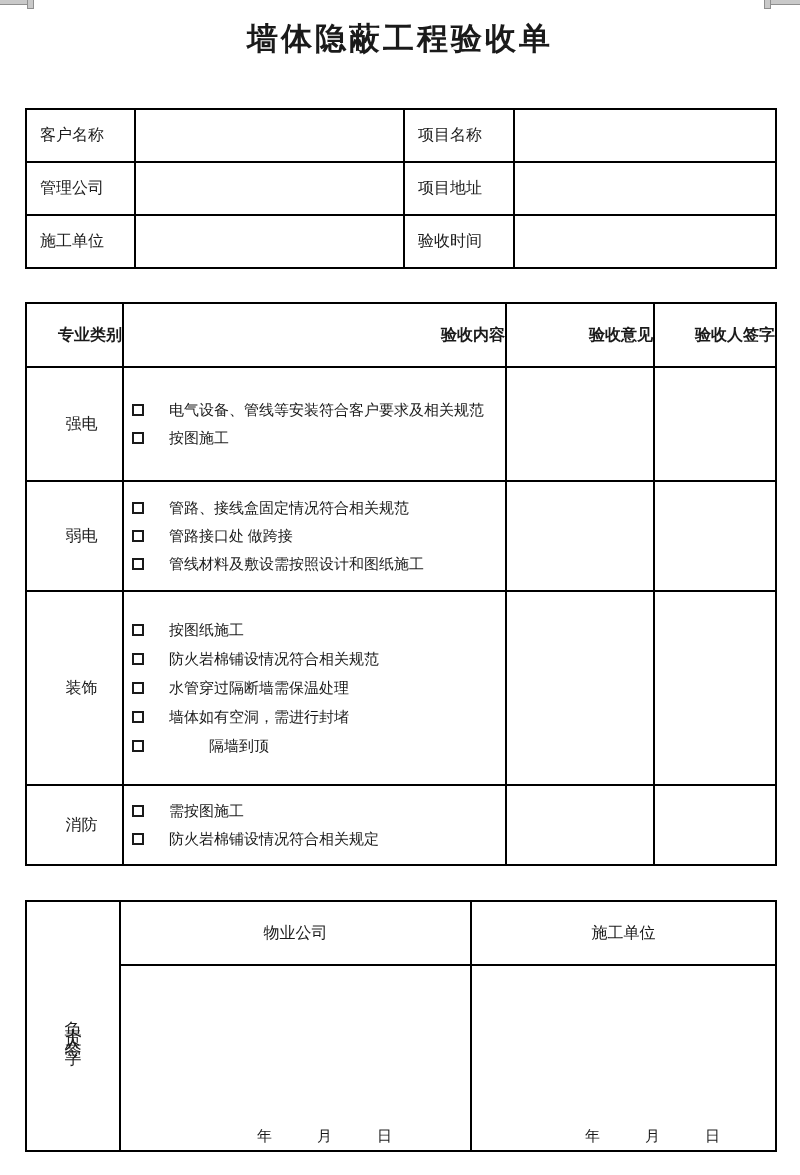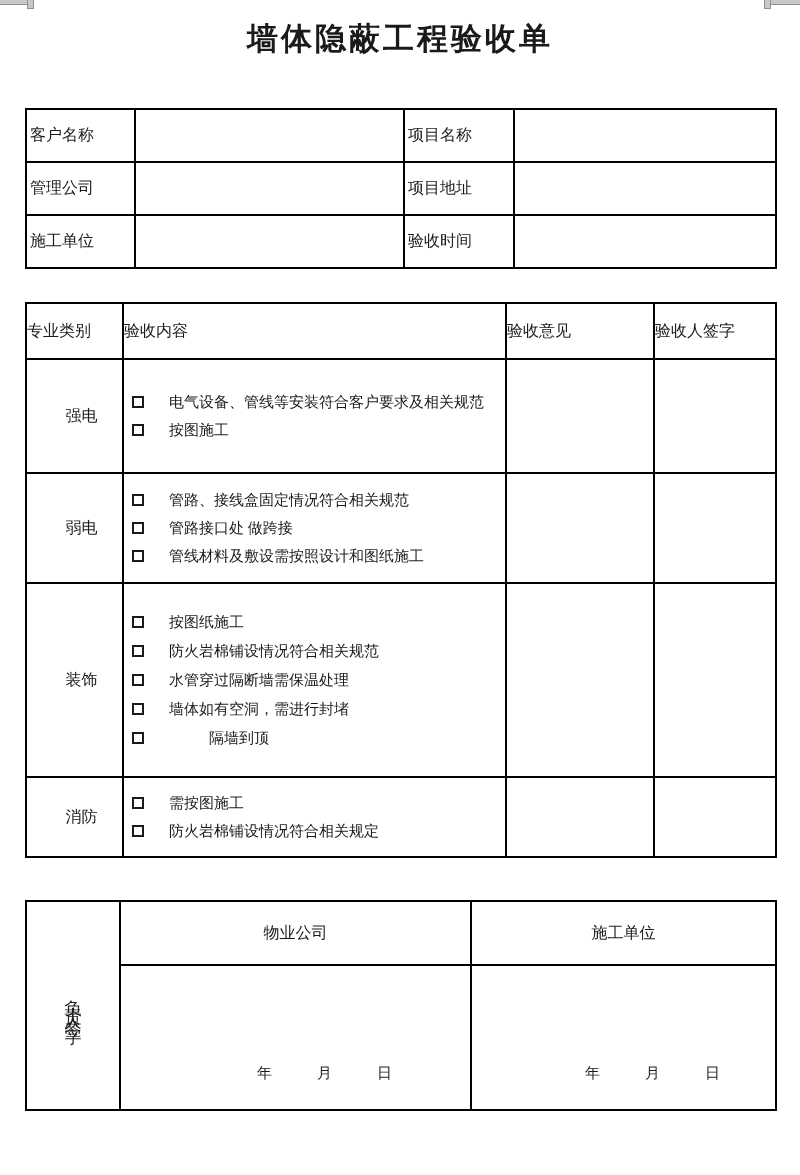--- a/index.html
+++ b/index.html
@@ -23,42 +23,42 @@
     text-align:center; font-size:31px; font-weight:bold; letter-spacing:3px;
     font-family:"Liberation Sans","DejaVu Sans",sans-serif;
   }
 
   table { border-collapse:collapse; table-layout:fixed; position:absolute; left:25px; background:#fff; }
   td, th { border:2px solid #000; font-weight:normal; font-size:16px; vertical-align:middle; overflow:hidden; }
 
   
   .info-table { top:108px; width:750px; }
   .info-table td { height:53px; }
-  .info-table .lbl { padding-left:3px; text-align:left; }
+  .info-table .lbl { padding-left:13px; text-align:left; }
 
   
   .check-table { top:302px; width:750px; }
-  .check-table th { text-align:left; height:56px; }
+  .check-table th { text-align:right; height:64px;font-weight:bold; }
   .check-table .cat { text-align:center;padding-left:14px; }
   .content-cell { padding:6px 4px 6px 8px; }
   .check-item { display:flex; align-items:center; line-height:28px; font-size:15px; }
   .checkbox {
     display:inline-block; width:12px; height:12px;
     border:2px solid #1a1a1a; margin-right:25px; flex:0 0 auto; background:#fff;
   }
 
   
   .sign-table { top:900px; width:750px; }
   .sign-table .head { text-align:center; height:64px; }
   .vertical-label-cell { text-align:center; }
   .vertical-label {
     display:inline-block; writing-mode:vertical-lr; text-orientation:upright;
     font-size:17px; letter-spacing:7px; line-height:1;
   }
-  .date-cell { height:145px; vertical-align:bottom; text-align:center; padding-bottom:26px;margin-left:26px; }
+  .date-cell { height:186px; vertical-align:bottom; text-align:center; padding-bottom:4px;margin-left:26px; }
   .date-line { font-size:15px; text-indent:58px; white-space:pre; }
 </style>
 </head>
 <body>
 
 <div class="corner-artifact left"></div>
 <div class="corner-nub left"></div>
 <div class="corner-artifact right"></div>
 <div class="corner-nub right"></div>
 

